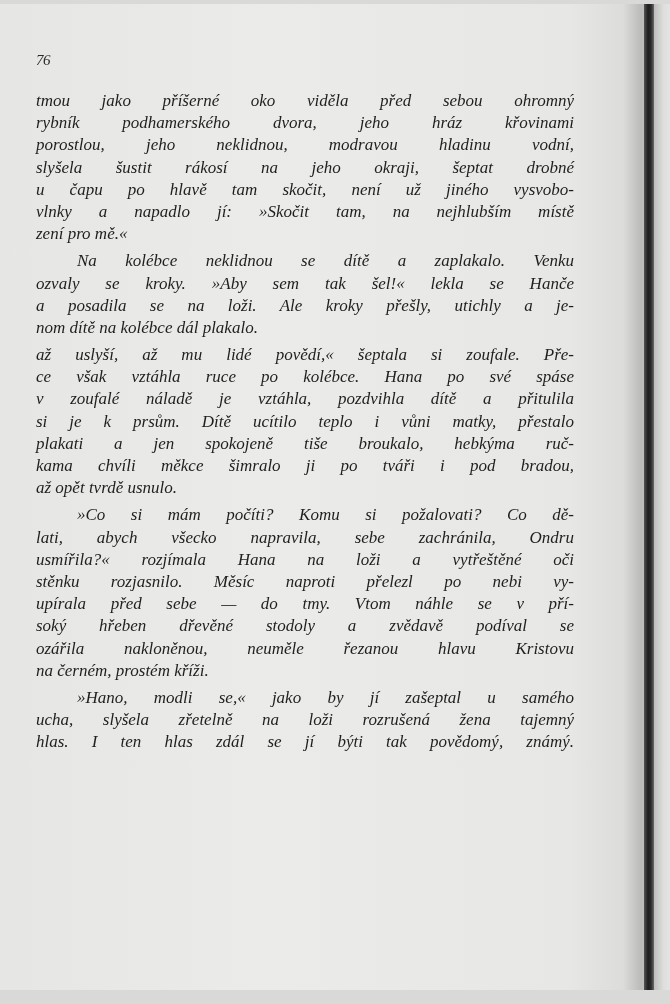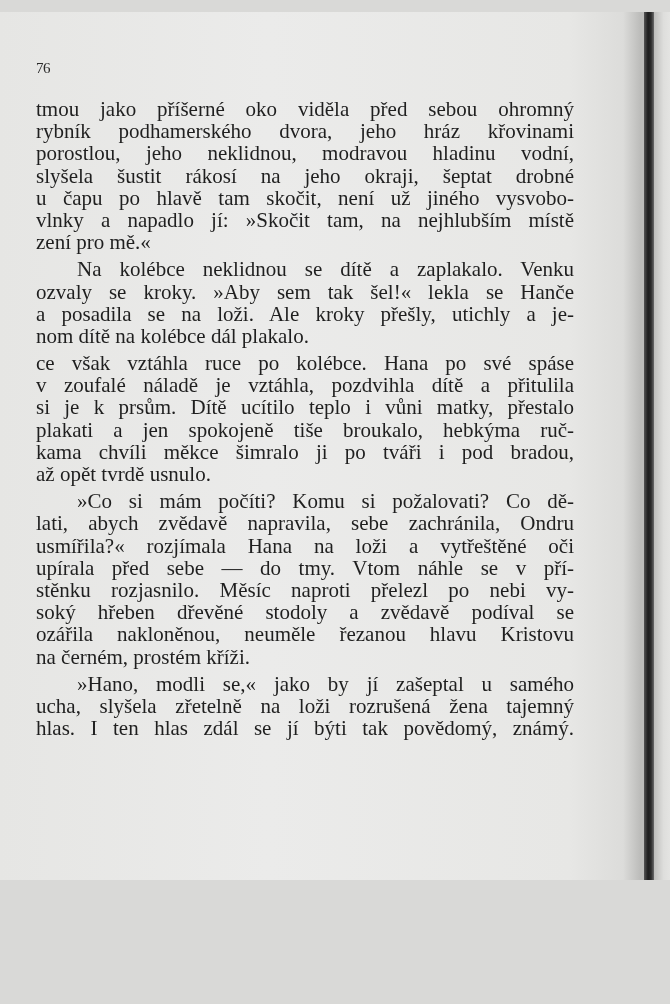--- a/index.html
+++ b/index.html
@@ -6,25 +6,26 @@
       margin: 0;
       padding: 0;
       width: 670px;
       height: 1004px;
       overflow: hidden;
       background: #d9d9d7;
     }
     .page {
       position: absolute;
       left: 0;
-      top: 12px;
+      top: 4px;
       width: 670px;
-      height: 868px;
+      height: 986px;
       background: linear-gradient(90deg, #e6e6e4 0%, #ebebea 40%, #e7e7e5 85%, #dcdcda 93%, #bdbdbb 95.5%);
       overflow: hidden;
+      font-style: italic;
     }
     .binding {
       position: absolute;
       left: 644px;
       top: 0;
       width: 10px;
       height: 1004px;
       background: linear-gradient(90deg, #555 0%, #1e1e1e 40%, #2a2a2a 70%, #6a6a6a 100%);
     }
     .right-edge {
@@ -43,21 +44,21 @@
       font-size: 15px;
       color: #2a2a2a;
       letter-spacing: -0.5px;
     }
     .text-body {
       position: absolute;
       left: 36px;
       top: 86px;
       width: 538px;
       font-family: "Liberation Serif", serif;
-      font-size: 21px;
+      font-size: 17px;
       line-height: 22.2px;
       color: #1f1f1f;
     }
     .line {
       display: block;
       white-space: nowrap;
       text-align: justify;
       text-align-last: justify;
       height: 22.2px;
     }
@@ -93,35 +94,36 @@
 
     <div class="paragraph">
       <span class="line indent">Na kolébce neklidnou se dítě a zaplakalo. Venku</span>
       <span class="line">ozvaly se kroky. »Aby sem tak šel!« lekla se Hanče</span>
       <span class="line">a posadila se na loži. Ale kroky přešly, utichly a je-</span>
       <span class="line last">nom dítě na kolébce dál plakalo.</span>
     </div>
     <span class="para-gap"></span>
 
     <div class="paragraph">
+      <span class="line">až uslyší, až mu lidé povědí,« šeptala si zoufale. Pře-</span>
       <span class="line">ce však vztáhla ruce po kolébce. Hana po své spáse</span>
       <span class="line">v zoufalé náladě je vztáhla, pozdvihla dítě a přitulila</span>
       <span class="line">si je k prsům. Dítě ucítilo teplo i vůni matky, přestalo</span>
       <span class="line">plakati a jen spokojeně tiše broukalo, hebkýma ruč-</span>
       <span class="line">kama chvíli měkce šimralo ji po tváři i pod bradou,</span>
       <span class="line last">až opět tvrdě usnulo.</span>
     </div>
     <span class="para-gap"></span>
 
     <div class="paragraph">
       <span class="line indent">»Co si mám počíti? Komu si požalovati? Co dě-</span>
-      <span class="line">lati, abych zvědavě napravila, sebe zachránila, Ondru</span>
+      <span class="line">lati, abych všecko napravila, sebe zachránila, Ondru</span>
       <span class="line">usmířila?« rozjímala Hana na loži a vytřeštěné oči</span>
+      <span class="line">stěnku rozjasnilo. Měsíc naproti přelezl po nebi vy-</span>
       <span class="line">upírala před sebe — do tmy. Vtom náhle se v pří-</span>
-      <span class="line">stěnku rozjasnilo. Měsíc naproti přelezl po nebi vy-</span>
       <span class="line">soký hřeben dřevěné stodoly a zvědavě podíval se</span>
       <span class="line">ozářila nakloněnou, neuměle řezanou hlavu Kristovu</span>
       <span class="line last">na černém, prostém kříži.</span>
     </div>
     <span class="para-gap"></span>
 
     <div class="paragraph">
       <span class="line indent">»Hano, modli se,« jako by jí zašeptal u samého</span>
       <span class="line">ucha, slyšela zřetelně na loži rozrušená žena tajemný</span>
       <span class="line">hlas. I ten hlas zdál se jí býti tak povědomý, známý.</span>

